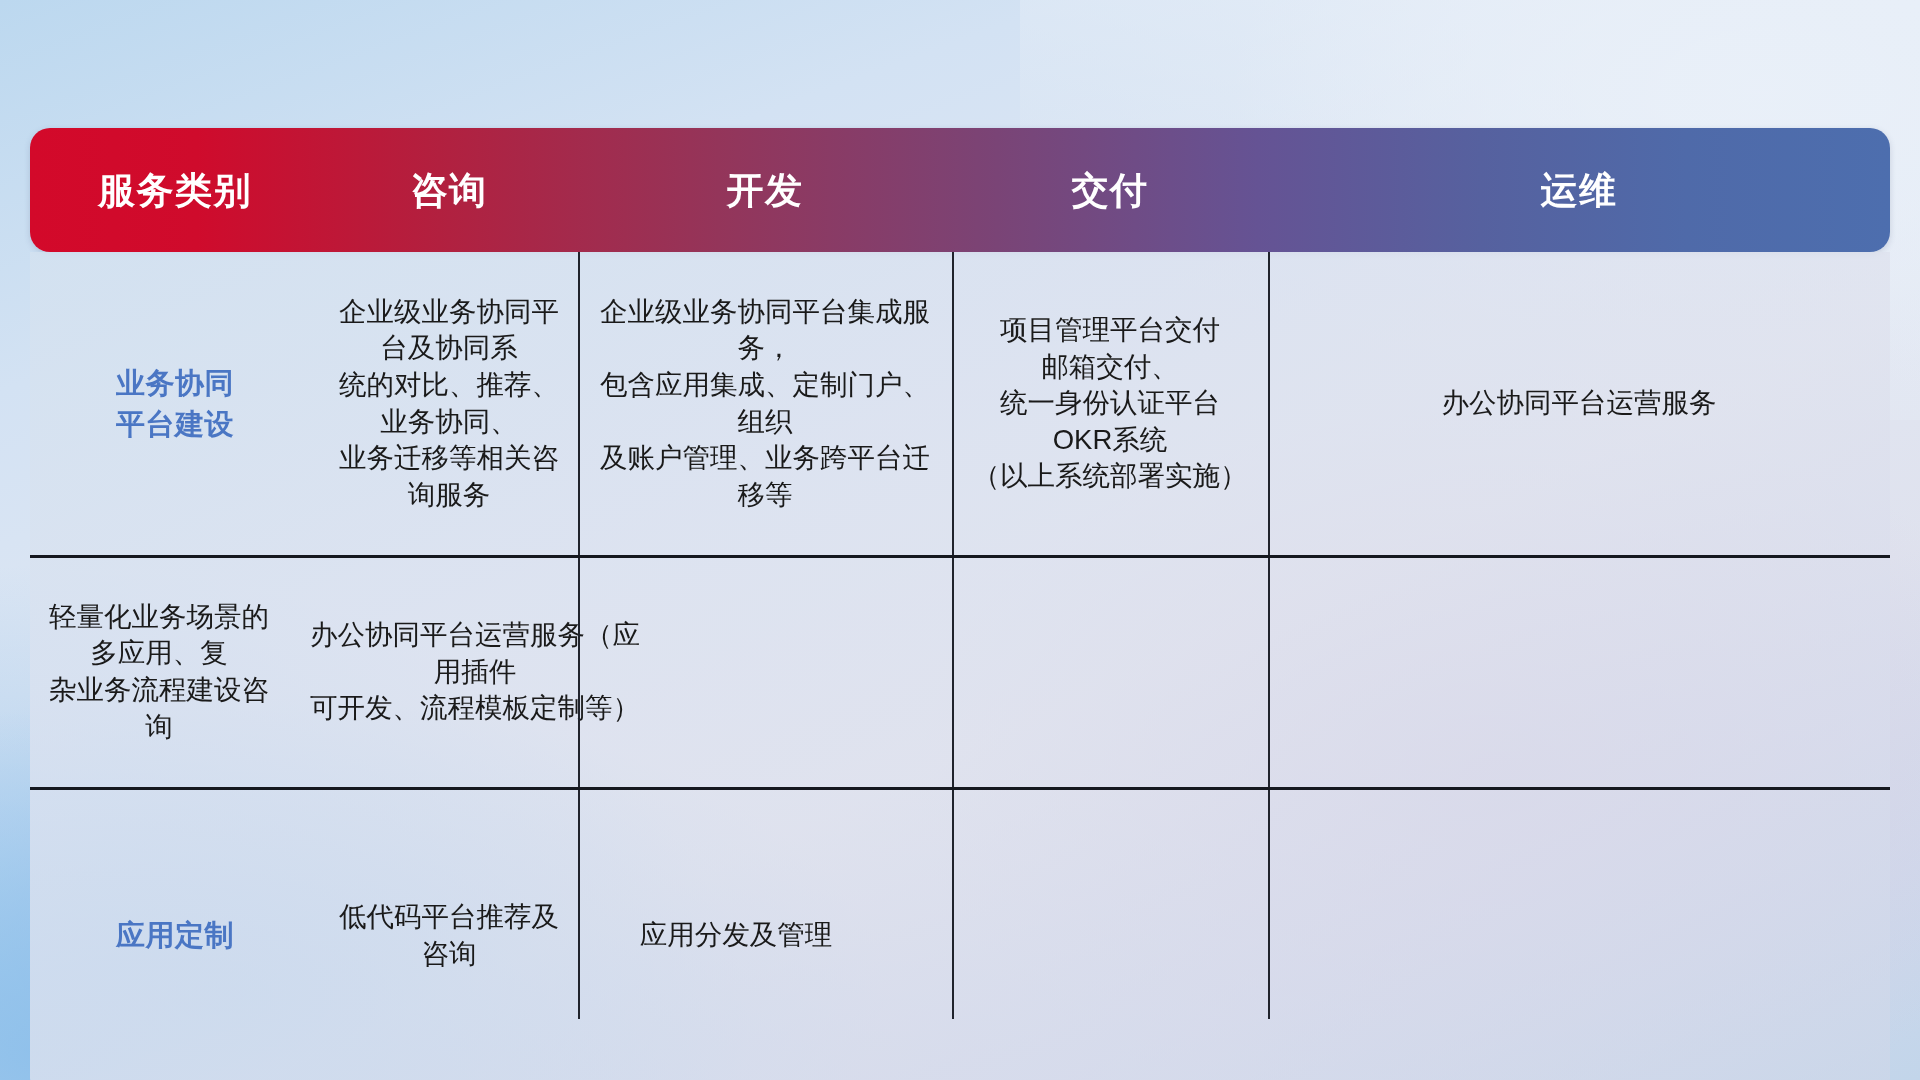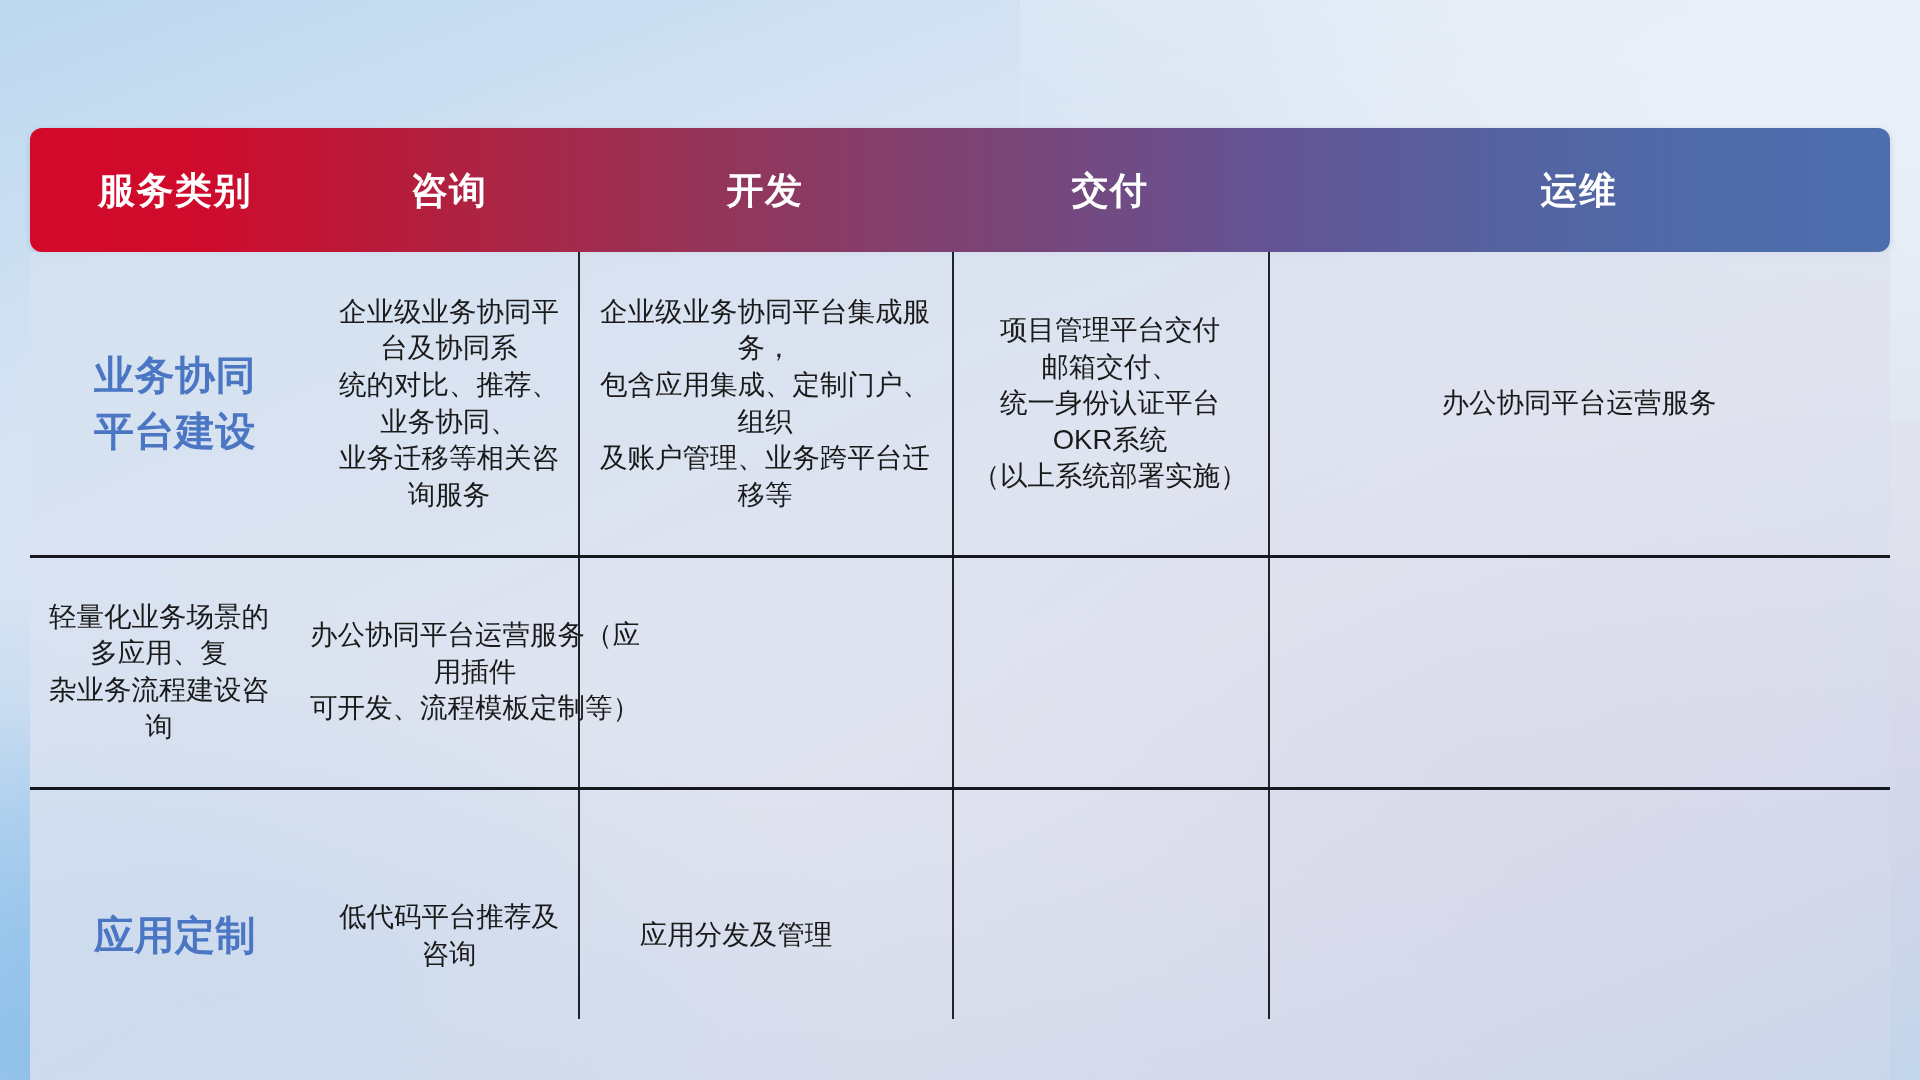--- a/index.html
+++ b/index.html
@@ -45,21 +45,21 @@
     position: absolute;
     left: 30px;
     top: 128px;
     width: 1860px;
   }
 
   
   #header-bar {
     position: relative;
     height: 124px;
-    border-radius: 12px;
+    border-radius: 20px;
     background: linear-gradient(90deg,
         #d3092a 0%,
         #cf0b2c 9%,
         #b2203f 22%,
         #94355a 37%,
         #7a4476 52%,
         #655394 66%,
         #56619f 78%,
         #4f6aa9 89%,
         #4d6eae 100%);
@@ -107,21 +107,21 @@
     padding: 0 16px;
     text-align: center;
     font-size: 27.5px;
     line-height: 1.33;
     color: #1a1a1a;
     white-space: pre-line;
   }
   .cat-cell {
     color: #4a76c4;
     font-weight: bold;
-    font-size: 40px;
+    font-size: 29px;
     line-height: 1.38;
     letter-spacing: 0.5px;
   }
 
   
   .c0 { width: 290px; }
   .c1 { width: 258px; }
   .c2 { width: 374px; }
   .c3 { width: 316px; }
   .c4 { width: 622px; }

